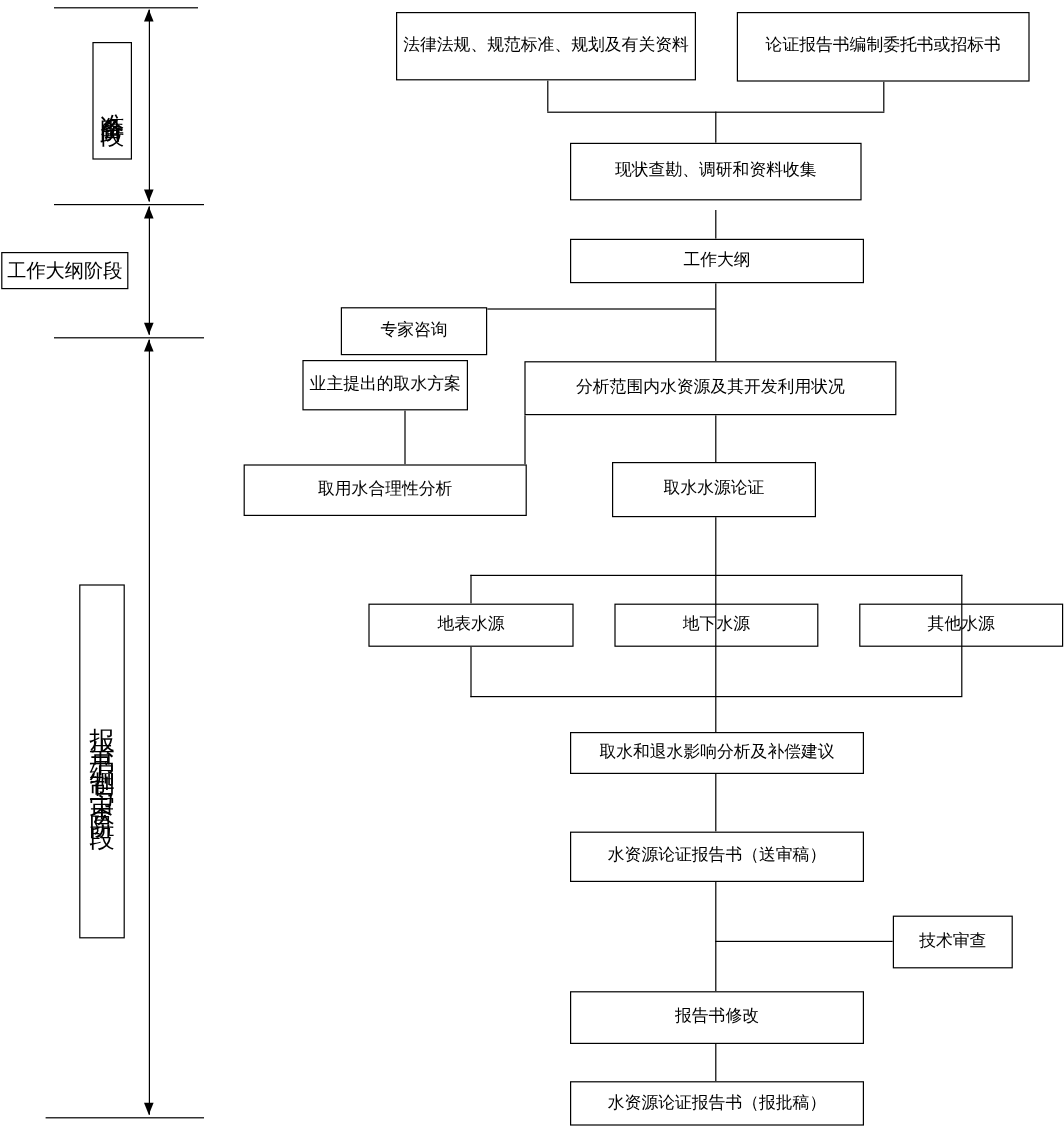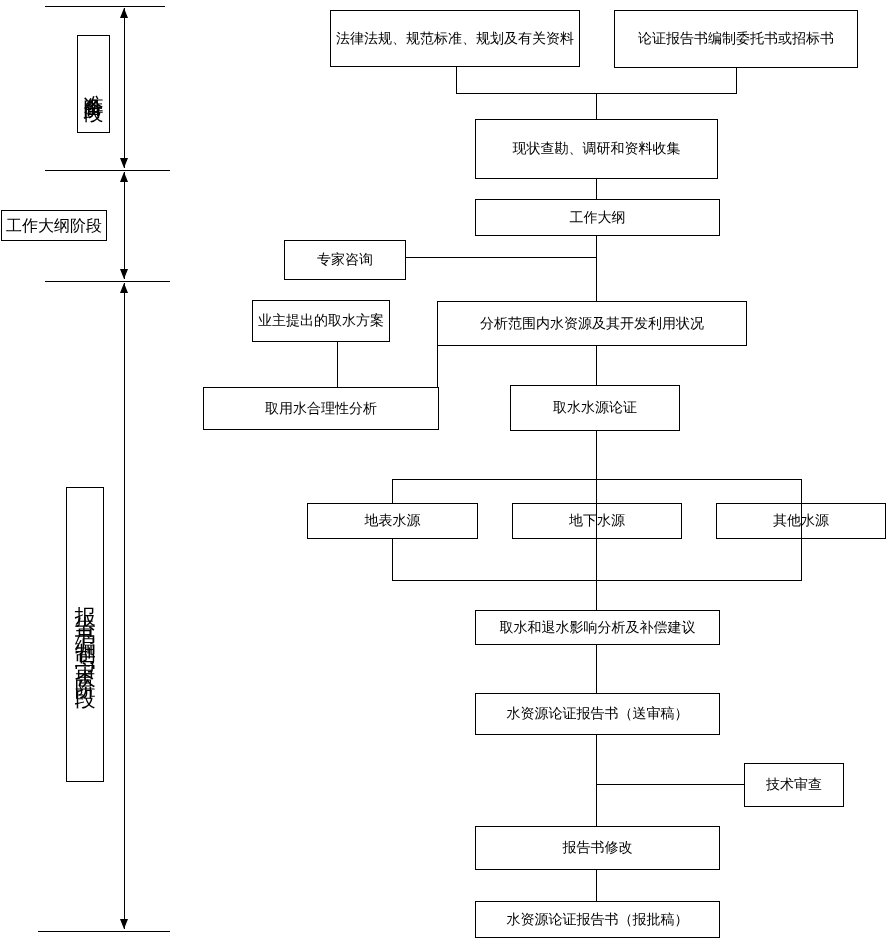--- a/index.html
+++ b/index.html
@@ -74,25 +74,25 @@
 
   <div class="vl" style="left:596px;top:645px;height:48px;"></div>
   <div class="vl" style="left:596px;top:735px;height:91px;"></div>
   <div class="hl" style="left:596px;top:784px;width:148px;"></div>
   <div class="vl" style="left:596px;top:870px;height:31px;"></div>
 
   <div class="box" style="left:330px;top:10px;width:250px;height:57px;text-align:right;">法律法规、规范标准、规划及有关资料</div>
 
   <div class="box" style="left:614px;top:10px;width:244px;height:58px;">论证报告书编制委托书或招标书</div>
 
-  <div class="box" style="left:475px;top:119px;width:243px;height:60px;">现状查勘、调研和资料收集</div>
+  <div class="box" style="left:475px;top:119px;width:243px;height:48px;">现状查勘、调研和资料收集</div>
 
   <div class="box" style="left:475px;top:199px;width:245px;height:37px;">工作大纲</div>
 
-  <div class="box" style="left:284px;top:240px;width:122px;height:40px;">专家咨询</div>
+  <div class="box" style="left:284px;top:256px;width:122px;height:40px;">专家咨询</div>
 
   <div class="box" style="left:252px;top:300px;width:138px;height:42px;">业主提出的取水方案</div>
 
   <div class="box" style="left:437px;top:301px;width:310px;height:45px;">分析范围内水资源及其开发利用状况</div>
 
   <div class="box" style="left:203px;top:387px;width:236px;height:43px;">取用水合理性分析</div>
 
   <div class="box" style="left:510px;top:385px;width:170px;height:46px;">取水水源论证</div>
 
   <div class="box" style="left:307px;top:503px;width:171px;height:36px;">地表水源</div>

